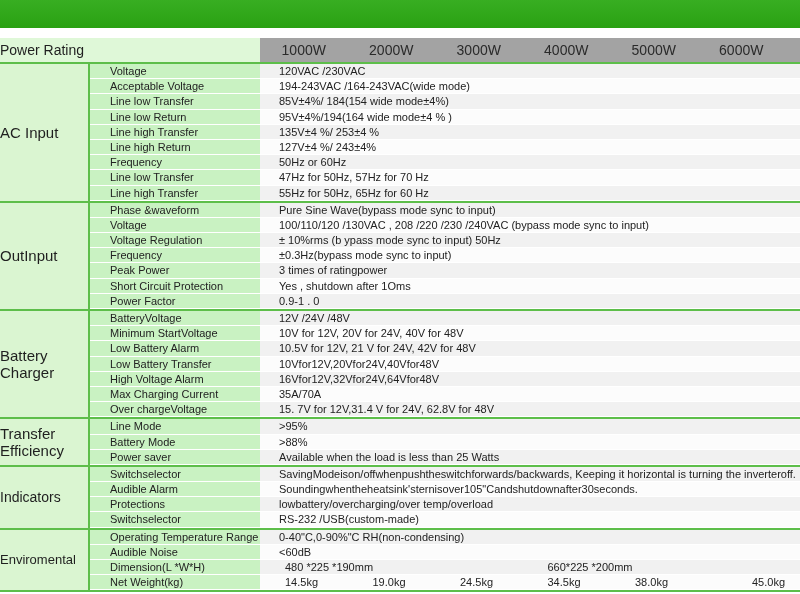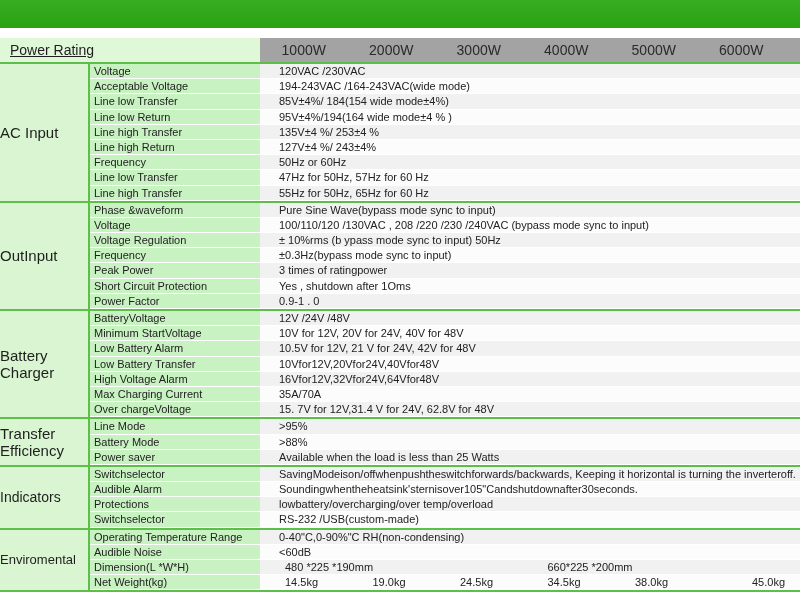--- a/index.html
+++ b/index.html
@@ -5,38 +5,38 @@
   html,body{margin:0;padding:0;}
   body{
     width:800px;height:594px;overflow:hidden;background:#ffffff;
     font-family:"Liberation Sans","DejaVu Sans",sans-serif;color:#2a2a2a;
     -webkit-font-smoothing:antialiased;
   }
   .top-bar{height:28px;background:linear-gradient(180deg,#38ae22,#2aa112);}
   .header-row{margin-top:10px;height:24px;display:flex;border-bottom:2px solid #5dbe4a;}
   .header-left{
     width:260px;box-sizing:border-box;background:#dff8d8;
-    font-size:14px;line-height:24px;padding-left:10px;color:#1f1f1f;text-decoration:underline;
+    font-size:14px;line-height:24px;padding-left:0;color:#1f1f1f;
   }
   .header-cols{
     flex:1;background:#a3a3a3;display:grid;grid-template-columns:repeat(6,87.5px);
     align-items:center;text-align:center;font-size:14px;color:#2a2a2a;
   }
   .section{display:flex;border-bottom:2px solid #5dbe4a;}
   .slabel{
     width:90px;box-sizing:border-box;background:#daf5d1;border-right:2px solid #5dbe4a;
     display:flex;align-items:center;font-size:15px;line-height:1.15;color:#1f1f1f;
   }
   .section:nth-child(5) .slabel{font-size:14px;}
   .section:nth-child(6) .slabel{font-size:13px;}
   .srows{flex:1;display:flex;flex-direction:column;}
   .row{display:flex;height:15.2px;}
   .rname{
     width:170px;box-sizing:border-box;background:#c9f2c2;border-bottom:1px solid #ffffff;
-    padding-left:4px;font-size:11px;line-height:14px;white-space:nowrap;overflow:hidden;color:#222;
+    padding-left:20px;font-size:11px;line-height:14px;white-space:nowrap;overflow:hidden;color:#222;
   }
   .rval{
     flex:1;box-sizing:border-box;border-bottom:1px solid #ffffff;
     font-size:11px;line-height:14px;white-space:nowrap;overflow:hidden;color:#222;
   }
   .rval.single{padding-left:19px;}
   .rval.even{background:#f1f1f1;}
   .rval.odd{background:#fcfcfc;}
   .rval.cols{display:grid;grid-template-columns:repeat(6,87.5px);}
   .rval.cols > div{padding-left:25px;box-sizing:border-box;white-space:nowrap;}
@@ -86,21 +86,21 @@
           <div class="row">
             <div class="rname">Line high Return</div>
             <div class="rval odd single">127V±4 %/ 243±4%</div>
           </div>
           <div class="row">
             <div class="rname">Frequency</div>
             <div class="rval even single">50Hz or 60Hz</div>
           </div>
           <div class="row">
             <div class="rname">Line low Transfer</div>
-            <div class="rval odd single">47Hz for 50Hz, 57Hz for 60 Hz</div>
+            <div class="rval odd single">47Hz for 50Hz, 57Hz for 70 Hz</div>
           </div>
           <div class="row">
             <div class="rname">Line high Transfer</div>
             <div class="rval even single">55Hz for 50Hz, 65Hz for 60 Hz</div>
           </div>
         </div>
       </div>
       <div class="section">
         <div class="slabel">OutInput</div>
         <div class="srows">

